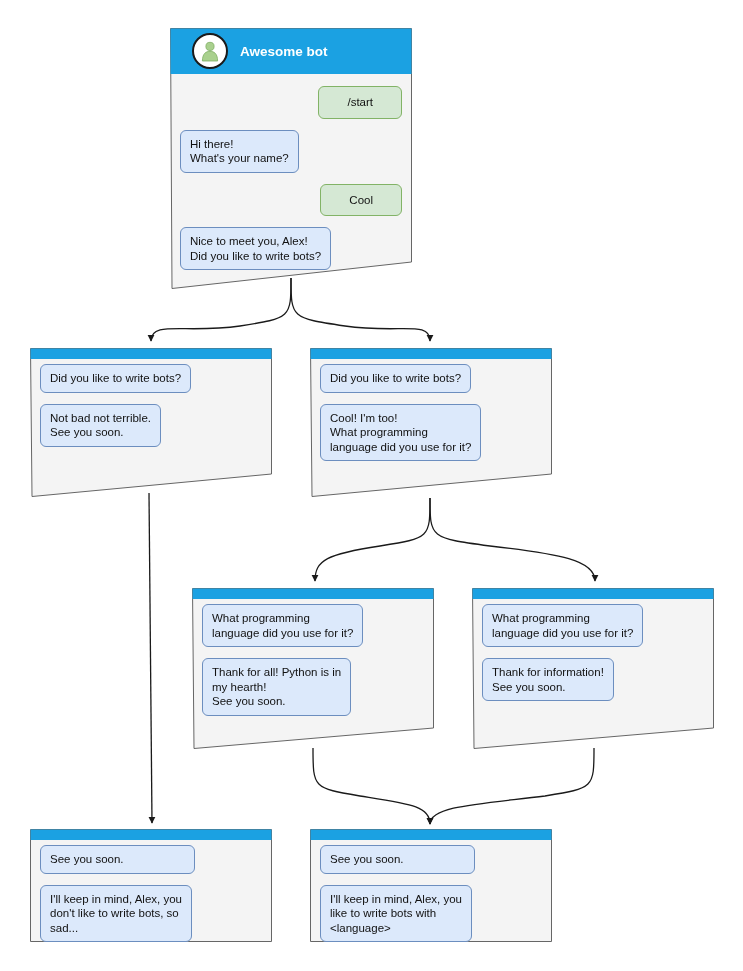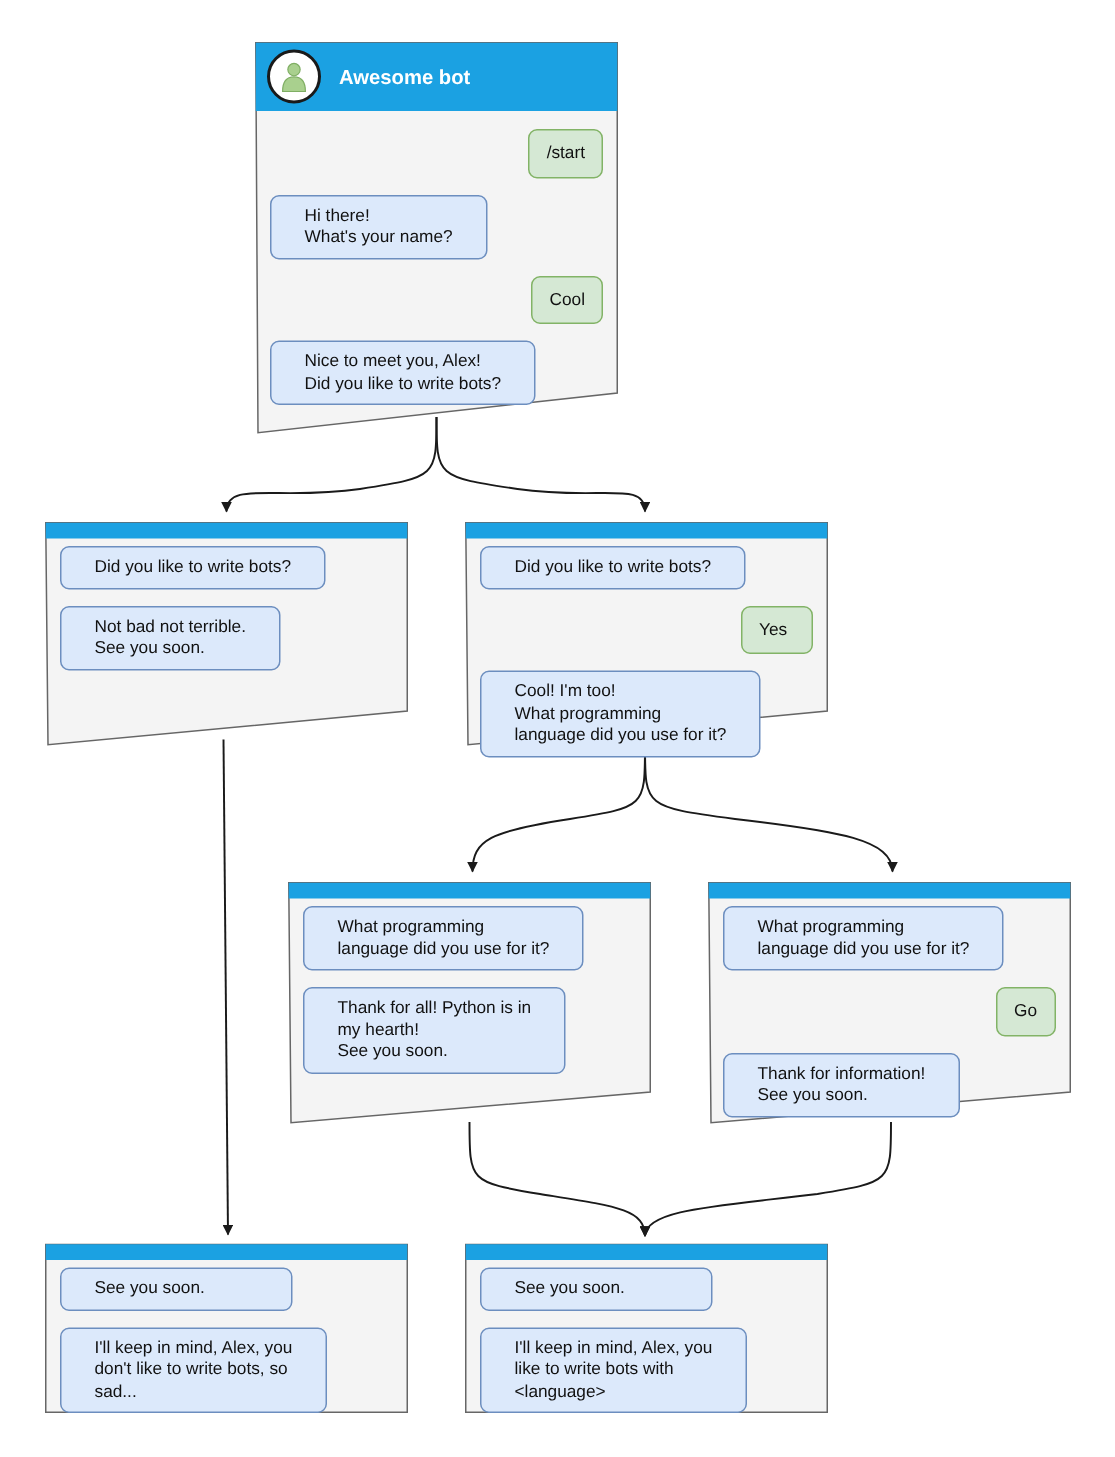--- a/index.html
+++ b/index.html
@@ -48,21 +48,21 @@
   
   .title-bar {
     position: absolute;
     left: 0;
     top: 0;
     width: 100%;
     height: 46px;
     display: flex;
     align-items: center;
     box-sizing: border-box;
-    padding-left: 8px;
+    padding-left: 22px;
   }
   .avatar {
     width: 36px;
     height: 36px;
     flex: 0 0 36px;
     border-radius: 50%;
     background: #ffffff;
     border: 2px solid #1a1a1a;
     box-sizing: border-box;
     display: flex;
@@ -91,32 +91,32 @@
     margin-bottom: 11px;
   }
   .bubble-row.bot { justify-content: flex-start; }
   .bubble-row.user { justify-content: flex-end; }
   .bubble {
     border-radius: 6px;
     box-sizing: border-box;
     font-size: 11.5px;
     line-height: 14.5px;
     color: #111111;
-    padding: 6px 22px;
+    padding: 6px 9px;
     max-width: 205px;
     white-space: pre-line;
   }
   .bubble.bot {
     background: #dce9fb;
     border: 1px solid #6c8ebf;
   }
   .bubble.user {
     background: #d5e8d4;
     border: 1px solid #82b366;
-    padding: 8px 11px;
+    padding: 8px 28px;
   }
 </style>
 </head>
 <body>
 
 <div id="canvas">
 
   <svg id="edges" viewBox="0 0 743 971" width="743" height="971">
     <defs>
       <marker id="arrow" viewBox="0 0 10 10" refX="9" refY="5" markerWidth="5.5" markerHeight="5.5" orient="auto-start-reverse">
@@ -194,23 +194,20 @@
   <div class="card" style="left:310px; top:348px; width:242px; height:150px;">
     <svg class="card-shape" viewBox="0 0 242 150" preserveAspectRatio="none">
       <path d="M 0.5,0.5 L 241.5,0.5 L 241.5,126 L 2,148.5 L 0.5,0.5 Z" fill="#f4f4f4" stroke="#666666" stroke-width="1"></path>
       <path d="M 0.5,0.5 L 241.5,0.5 L 241.5,11 L 0.5,11 Z" fill="#1ba1e2" stroke="none"></path>
     </svg>
     <div class="card-content">
       <div class="bubbles" style="top:16px;">
         <div class="bubble-row bot">
           <div class="bubble bot">Did you like to write bots?</div>
         </div>
-        <div class="bubble-row user">
-          <div class="bubble user" style="min-width:48px;">Yes</div>
-        </div>
         <div class="bubble-row bot">
           <div class="bubble bot">Cool! I'm too!
 What programming
 language did you use for it?</div>
         </div>
       </div>
     </div>
   </div>
 
   <div class="card" style="left:192px; top:588px; width:242px; height:162px;">
@@ -237,23 +234,20 @@
     <svg class="card-shape" viewBox="0 0 242 162" preserveAspectRatio="none">
       <path d="M 0.5,0.5 L 241.5,0.5 L 241.5,140 L 2,160.5 L 0.5,0.5 Z" fill="#f4f4f4" stroke="#666666" stroke-width="1"></path>
       <path d="M 0.5,0.5 L 241.5,0.5 L 241.5,11 L 0.5,11 Z" fill="#1ba1e2" stroke="none"></path>
     </svg>
     <div class="card-content">
       <div class="bubbles" style="top:16px;">
         <div class="bubble-row bot">
           <div class="bubble bot">What programming
 language did you use for it?</div>
         </div>
-        <div class="bubble-row user">
-          <div class="bubble user" style="min-width:40px;">Go</div>
-        </div>
         <div class="bubble-row bot">
           <div class="bubble bot">Thank for information!
 See you soon.</div>
         </div>
       </div>
     </div>
   </div>
 
   <div class="card" style="left:30px; top:829px; width:242px; height:113px;">
     <svg class="card-shape" viewBox="0 0 242 113" preserveAspectRatio="none">

